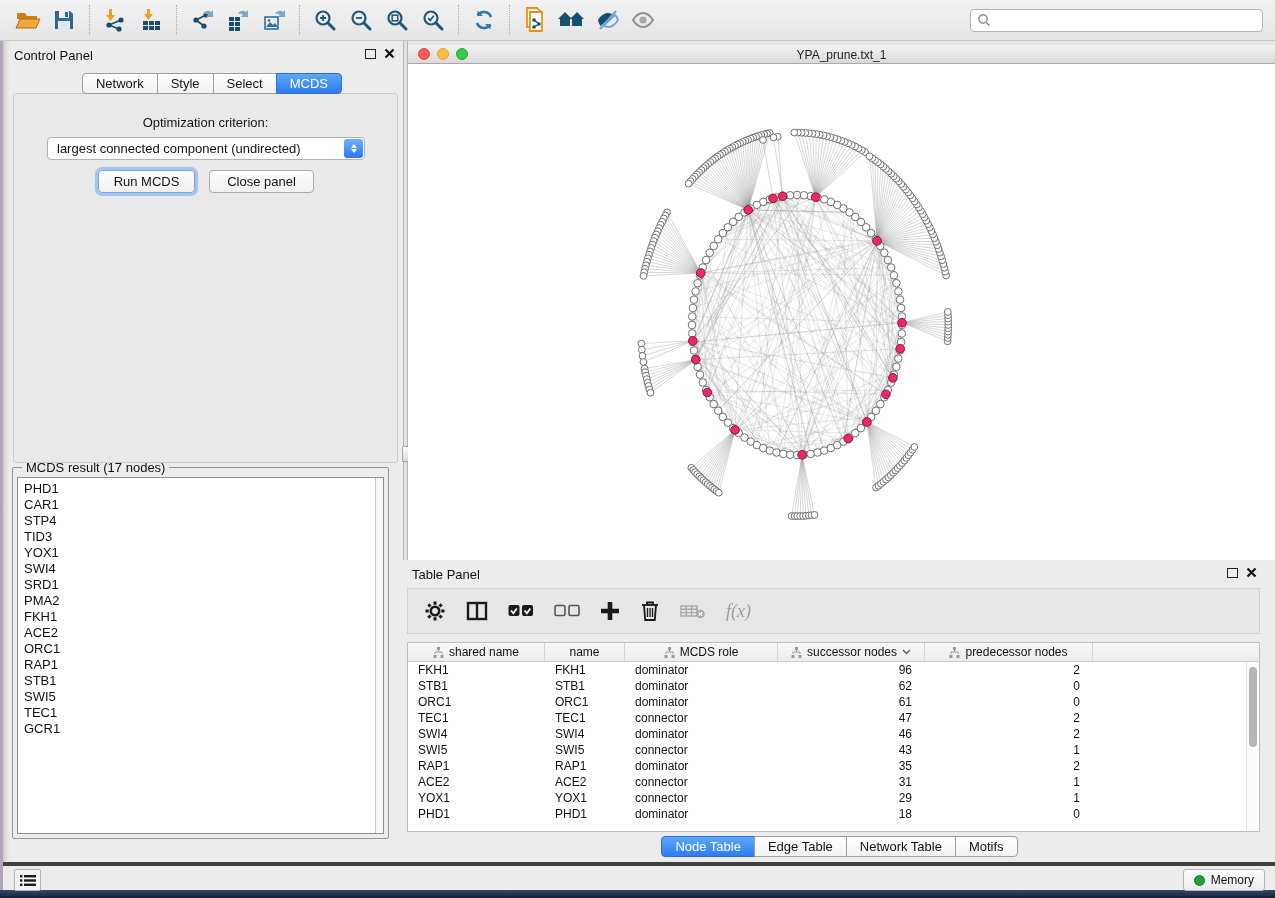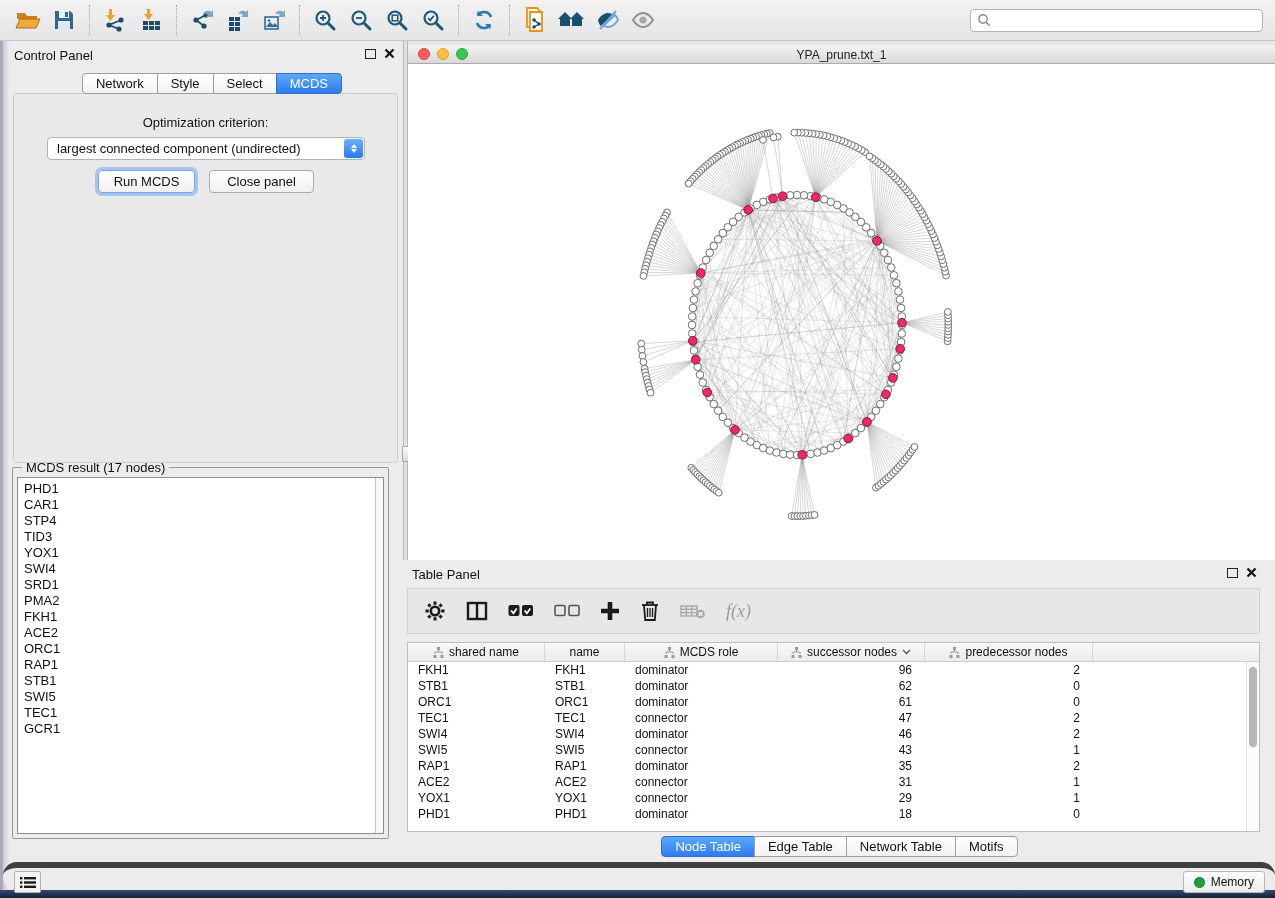--- a/index.html
+++ b/index.html
@@ -95,21 +95,21 @@
   .trow { display:flex; height:16px; align-items:center; }
   .td { font-size:12px; color:#111; white-space:nowrap; overflow:hidden; }
   .td.txt { padding-left:10px; }
   .td.num { text-align:right; padding-right:13px; }
   .tscroll { position:absolute; right:0; top:19px; bottom:0; width:13px; background:#fcfcfc; border-left:1px solid #e2e2e2; }
   .tthumb { position:absolute; left:2px; top:5px; width:8px; height:80px; border-radius:4px; background:#b6b6b6; }
 
   .ttabs { position:absolute; left:0; top:276px; width:100%; display:flex; justify-content:center; }
 
   
-  .statusbar { position:absolute; left:3px; top:862px; width:1272px; height:28px; background:#ececec; border-top:6px solid #404040;border-radius:14px; }
+  .statusbar { position:absolute; left:3px; top:862px; width:1272px; height:28px; background:#ececec; border-top:4px solid #404040; }
   .menu-btn { position:absolute; left:11px; top:3px; width:27px; height:22px; background:#f4f4f4;
     border:1px solid #b2b2b2; border-radius:2px; display:flex; align-items:center; justify-content:center; }
   .memory-btn { position:absolute; right:10px; top:3px; height:22px; background:linear-gradient(#fdfdfd,#ececec);
     border:1px solid #b7b7b7; border-radius:3px; display:flex; align-items:center; gap:6px; padding:0 10px; }
   .mem-dot { width:11px; height:11px; border-radius:50%; background:#1ea23a; border:1px solid #157a2a; }
   .memory-btn span { font-size:12px; color:#111; }
 
   .chev-up { width:0; height:0; border-left:3.5px solid transparent; border-right:3.5px solid transparent; border-bottom:4px solid #fff; }
   .chev-dn { width:0; height:0; border-left:3.5px solid transparent; border-right:3.5px solid transparent; border-top:4px solid #fff; }
 </style>

